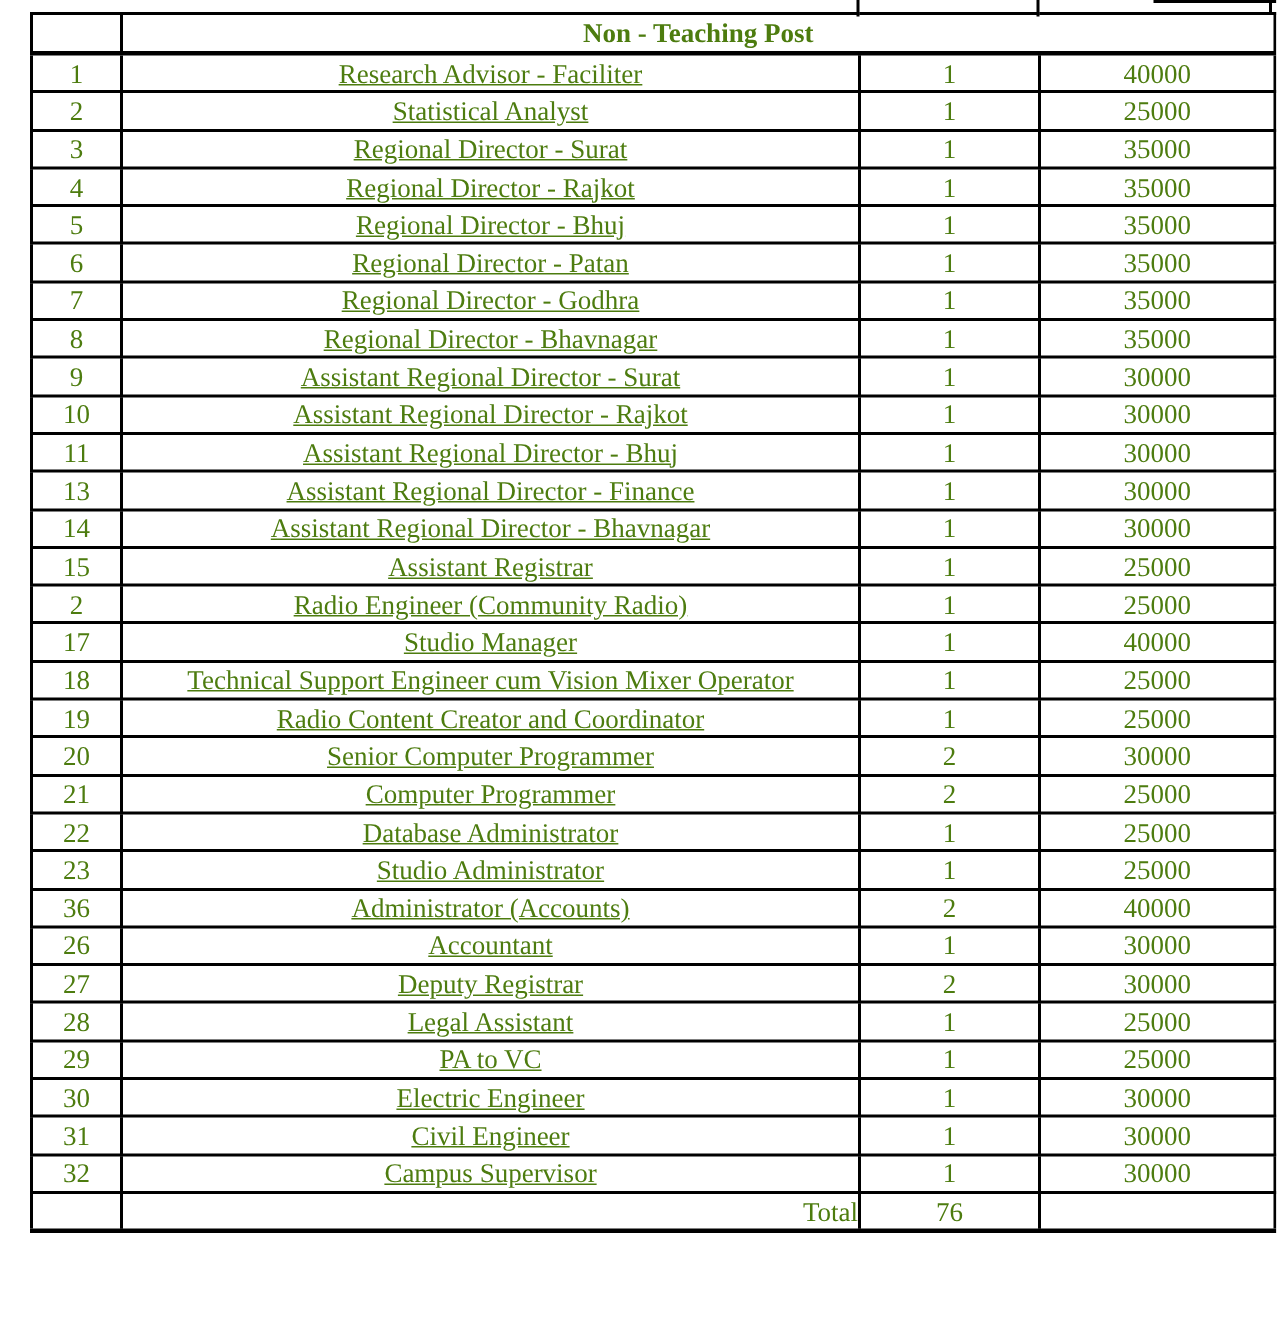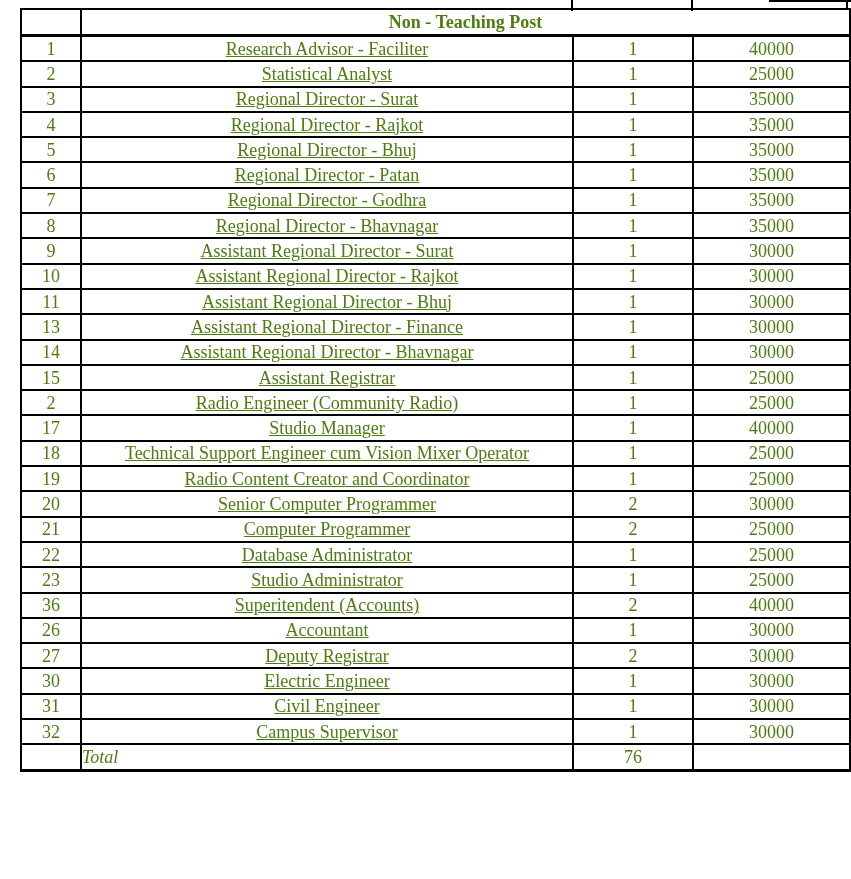--- a/index.html
+++ b/index.html
@@ -54,23 +54,22 @@
   }
   .cell-sr, .cell-count, .cell-salary {
     text-align: center;
   }
   .cell-post {
     text-align: center;
     padding: 0 6px;
     text-decoration: underline;
   }
   .cell-total-label {
-    text-align: left;
+    text-align: right;
     padding-right: 3px;
-    font-style: italic;
   }
 </style>
 </head>
 <body>
 
 <div class="page">
 
   <div class="artifact artifact-v1"></div>
   <div class="artifact artifact-v2"></div>
   <div class="artifact artifact-v3"></div>
@@ -218,35 +217,47 @@
         <td class="cell-salary">25000</td>
       </tr>
         <tr>
         <td class="cell-sr">23</td>
         <td class="cell-post">Studio Administrator</td>
         <td class="cell-count">1</td>
         <td class="cell-salary">25000</td>
       </tr>
         <tr>
         <td class="cell-sr">36</td>
-        <td class="cell-post">Superitendent (Accounts)</td>
+        <td class="cell-post">Administrator (Accounts)</td>
         <td class="cell-count">2</td>
         <td class="cell-salary">40000</td>
       </tr>
         <tr>
         <td class="cell-sr">26</td>
         <td class="cell-post">Accountant</td>
         <td class="cell-count">1</td>
         <td class="cell-salary">30000</td>
       </tr>
         <tr>
         <td class="cell-sr">27</td>
         <td class="cell-post">Deputy Registrar</td>
         <td class="cell-count">2</td>
         <td class="cell-salary">30000</td>
+      </tr>
+        <tr>
+        <td class="cell-sr">28</td>
+        <td class="cell-post">Legal Assistant</td>
+        <td class="cell-count">1</td>
+        <td class="cell-salary">25000</td>
+      </tr>
+        <tr>
+        <td class="cell-sr">29</td>
+        <td class="cell-post">PA to VC</td>
+        <td class="cell-count">1</td>
+        <td class="cell-salary">25000</td>
       </tr>
         <tr>
         <td class="cell-sr">30</td>
         <td class="cell-post">Electric Engineer</td>
         <td class="cell-count">1</td>
         <td class="cell-salary">30000</td>
       </tr>
         <tr>
         <td class="cell-sr">31</td>
         <td class="cell-post">Civil Engineer</td>

